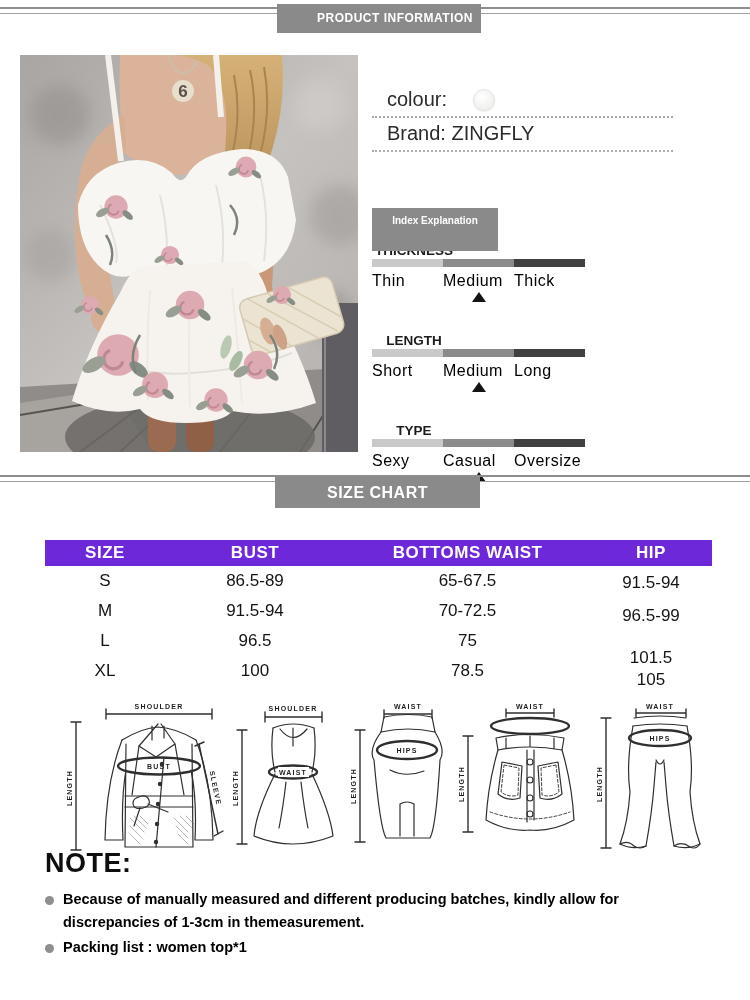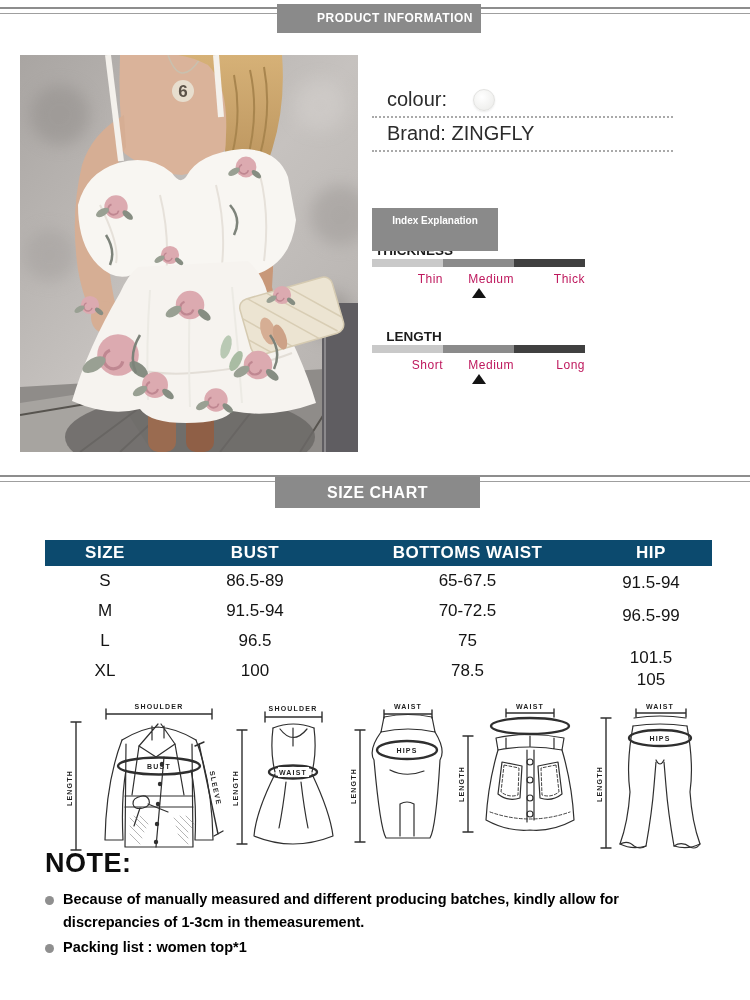--- a/index.html
+++ b/index.html
@@ -28,29 +28,29 @@
   .swatch { display:inline-block; width:22px; height:22px; border-radius:50%; margin-left:26px; border:1px solid #e3e3e1; box-shadow:0 1px 2px rgba(0,0,0,0.08); }
 
   
   .index-rows { position:absolute; left:372px; top:245px; width:301px; }
   .index-row { display:flex; margin-bottom:31px;flex-direction:column; }
   .index-label { width:84px; font-size:13.5px; font-weight:700; color:#1c1c1c; text-align:center; padding-top:0; line-height:12px; flex:none; }
   .index-scale { width:213px; flex:none; }
   .bar { display:flex; height:8px; width:100%; margin-top:2px; }
   .bar span { flex:1; height:100%; }
   .opts { display:flex; margin-top:5px; }
-  .opts span { flex:1; text-align:right; font-size:12px; color:#be185d; letter-spacing:0.5px; }
+  .opts span { flex:1; text-align:left; font-size:16px; color:#000000; letter-spacing:0.5px; }
   .marker-row { position:relative; height:12px; margin-top:2px; }
   .marker { position:absolute; transform:translateX(-50%); width:0; height:0;
             border-left:7px solid transparent; border-right:7px solid transparent; border-bottom:10px solid #141414; }
 
   
   .unit { position:absolute; left:45px; top:512px; font-size:19px; font-weight:700; color:#111; white-space:pre; letter-spacing:0.5px;margin-top:28px; }
   .size-table { position:absolute; left:45px; top:540px; width:667px; border-collapse:collapse; table-layout:fixed; }
-  .size-table thead th { background:#0c4a6e; color:#fff; font-size:17px; font-weight:600; height:26px; letter-spacing:0.5px; }
+  .size-table thead th { background:#6d28d9; color:#fff; font-size:17px; font-weight:600; height:26px; letter-spacing:0.5px; }
   .size-table tbody td { text-align:center; font-size:17px; color:#141414; height:30px; position:relative; }
   .size-table tbody tr:nth-child(1) td:last-child { top:2px; }
   .size-table tbody tr:nth-child(2) td:last-child { top:5px; }
   .size-table tbody tr:nth-child(3) td:last-child { top:17px; }
   .size-table tbody tr:nth-child(4) td:last-child { top:9px; }
 
   
   .sketches { position:absolute; left:0; top:700px; width:750px; height:160px; }
   .sketch { position:absolute; top:0; }
   .sk1{left:60px;} .sk2{left:228px;} .sk3{left:350px;} .sk4{left:456px;} .sk5{left:596px;}
@@ -201,20 +201,38 @@
       <div class="index-scale">
         <div class="bar">
             <span style="background: rgb(201, 201, 201);"></span>
             <span style="background: rgb(139, 139, 139);"></span>
             <span style="background: rgb(64, 64, 64);"></span>
           </div>
         <div class="opts">
           <span>Short</span>
           <span>Medium</span>
           <span>Long</span>
+        </div>
+        <div class="marker-row">
+            <i class="marker" style="left: 50%;"></i>
+          </div>
+      </div>
+    </div>
+    <div class="index-row">
+      <div class="index-label">TYPE</div>
+      <div class="index-scale">
+        <div class="bar">
+            <span style="background: rgb(201, 201, 201);"></span>
+            <span style="background: rgb(139, 139, 139);"></span>
+            <span style="background: rgb(64, 64, 64);"></span>
+          </div>
+        <div class="opts">
+          <span>Sexy</span>
+          <span>Casual</span>
+          <span>Oversize</span>
         </div>
         <div class="marker-row">
             <i class="marker" style="left: 50%;"></i>
           </div>
       </div>
     </div>
   </div>
 
   <div class="rule rule-mid"></div>
   <div class="badge badge-sizechart">SIZE CHART</div>

